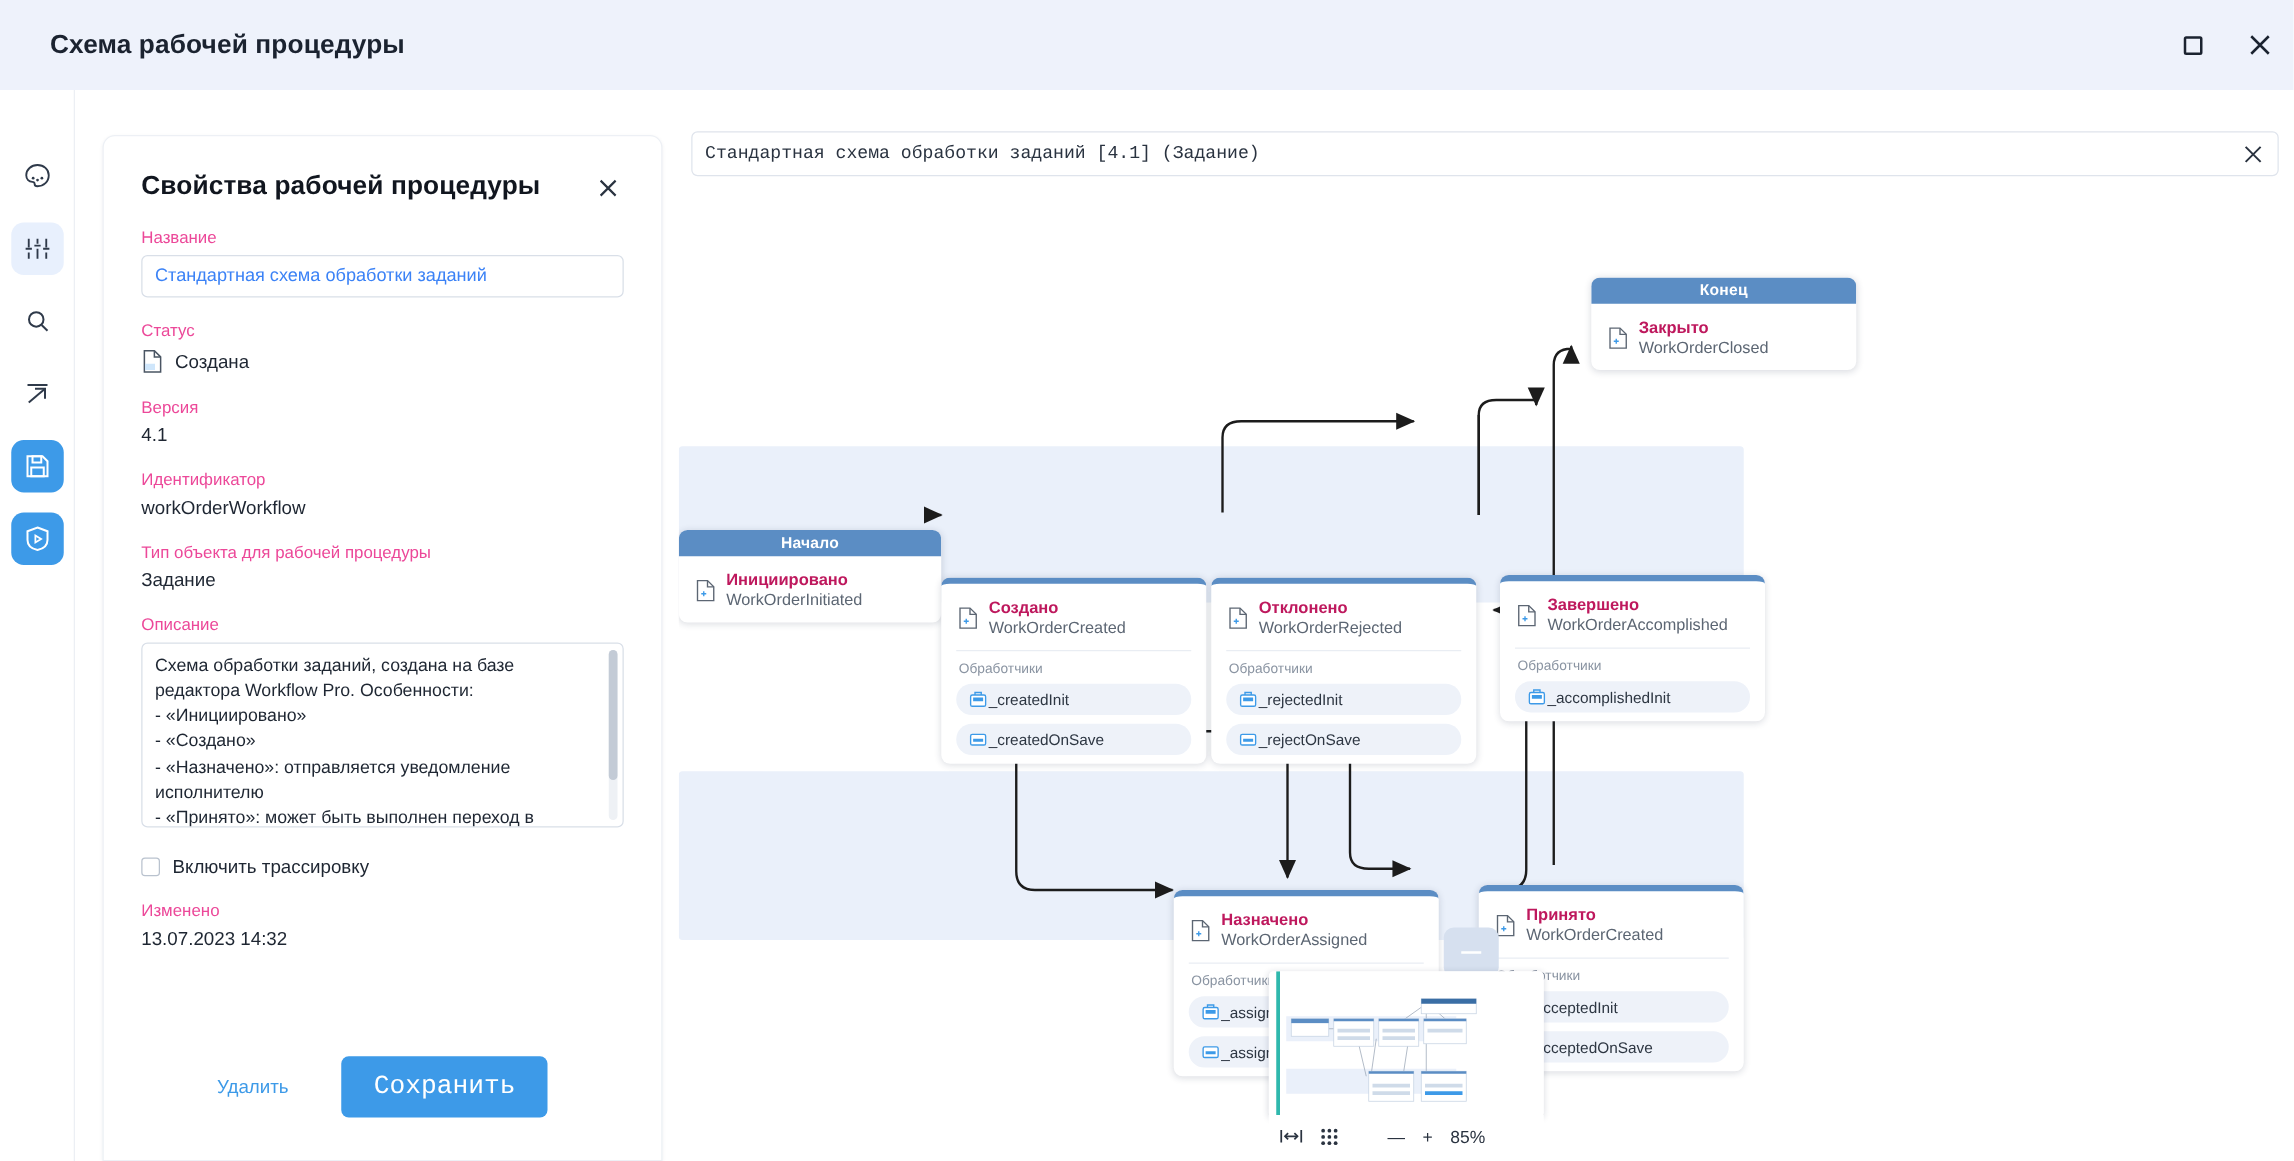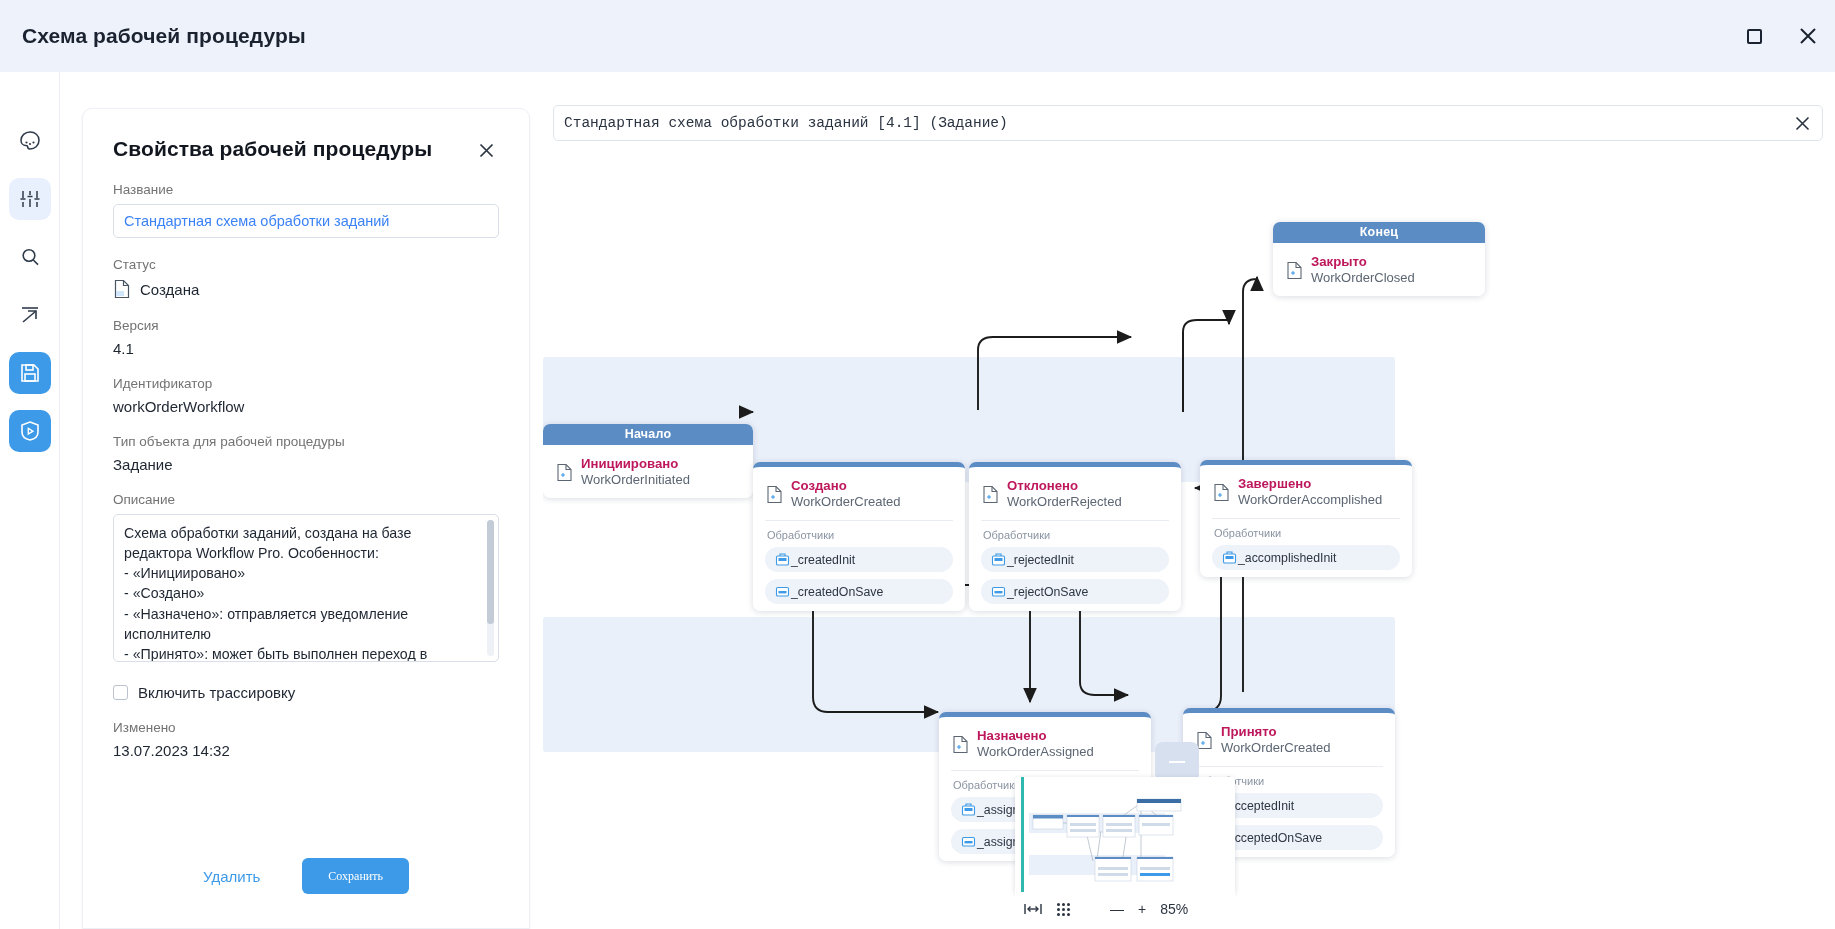--- a/index.html
+++ b/index.html
@@ -11,21 +11,21 @@
   }
   #app { position: relative; width: 1835px; height: 929px; }
 
   
   .titlebar {
     position: absolute; left: 0; top: 0; width: 1835px; height: 72px;
     background: #eef2fb;
     display: flex; align-items: center;
   }
   .titlebar-title {
-    margin-left: 22px; font-size: 21px; font-weight: 700; color: #1b2330;
+    margin-left: 40px; font-size: 21px; font-weight: 700; color: #1b2330;
     letter-spacing: .1px;
   }
   .win-ctrls { margin-left: auto; display: flex; align-items: center; }
   .win-btn {
     width: 54px; height: 54px; display: flex; align-items: center; justify-content: center;
     cursor: pointer; color: #1b2330;
   }
   .win-sq { width: 15px; height: 15px; border: 2px solid #1b2330; border-radius: 2px; }
 
   
@@ -49,21 +49,21 @@
     box-shadow: 0 1px 3px rgba(20,30,60,.05);
     padding: 28px 30px 0 30px;
   }
   .panel-head { display: flex; align-items: flex-start; }
   .panel-title { font-size: 21px; font-weight: 700; color: #11161f; letter-spacing: .1px; }
   .panel-close {
     margin-left: auto; width: 26px; height: 26px; cursor: pointer;
     display: flex; align-items: center; justify-content: center; color: #2a3340;
   }
   .field { margin-top: 19px; }
-  .field-label { font-size: 13.5px; color: #737373; margin-bottom: 7px; }
+  .field-label { font-size: 13.5px; color: #ec4899; margin-bottom: 7px; }
   .txt-input {
     width: 100%; height: 34px; border: 1px solid #d9dfe8; border-radius: 5px;
     background: #fff; padding: 0 10px; font-size: 14.5px; color: #3b82f6;
     font-family: "Liberation Sans", sans-serif;
   }
   .value-line { font-size: 15px; color: #1e2632; }
   .status-line { display: flex; align-items: center; gap: 9px; font-size: 15px; color: #1e2632; }
   .desc-wrap { position: relative; }
   .desc-box {
     width: 100%; height: 148px; border: 1px solid #d9dfe8; border-radius: 5px;
@@ -85,22 +85,22 @@
   .panel-actions {
     position: absolute; left: 0; bottom: 34px; width: 100%;
     display: flex; align-items: center; justify-content: center; gap: 42px;
   }
   .btn-link {
     color: #3d9ae8; font-size: 15px; cursor: pointer; background: none; border: none;
     font-family: "Liberation Sans", sans-serif;
   }
   .btn-primary {
     background: #3d9ae8; color: #fff; border: none; border-radius: 6px;
-    height: 36px; padding: 0 26px; font-size: 12px; cursor: pointer;
-    font-family: Liberation Serif, serif;
+    height: 49px; padding: 0 26px; font-size: 21px; cursor: pointer;
+    font-family: Liberation Mono, monospace;
   }
 
   
   .canvas {
     position: absolute; left: 543px; top: 92px; width: 1292px; height: 837px;
     background: #fff; overflow: hidden;
   }
   .searchbar {
     position: absolute; left: 10px; top: 13px; width: 1270px; height: 36px;
     border: 1px solid #dfe4ec; border-radius: 5px; background: #fff;

